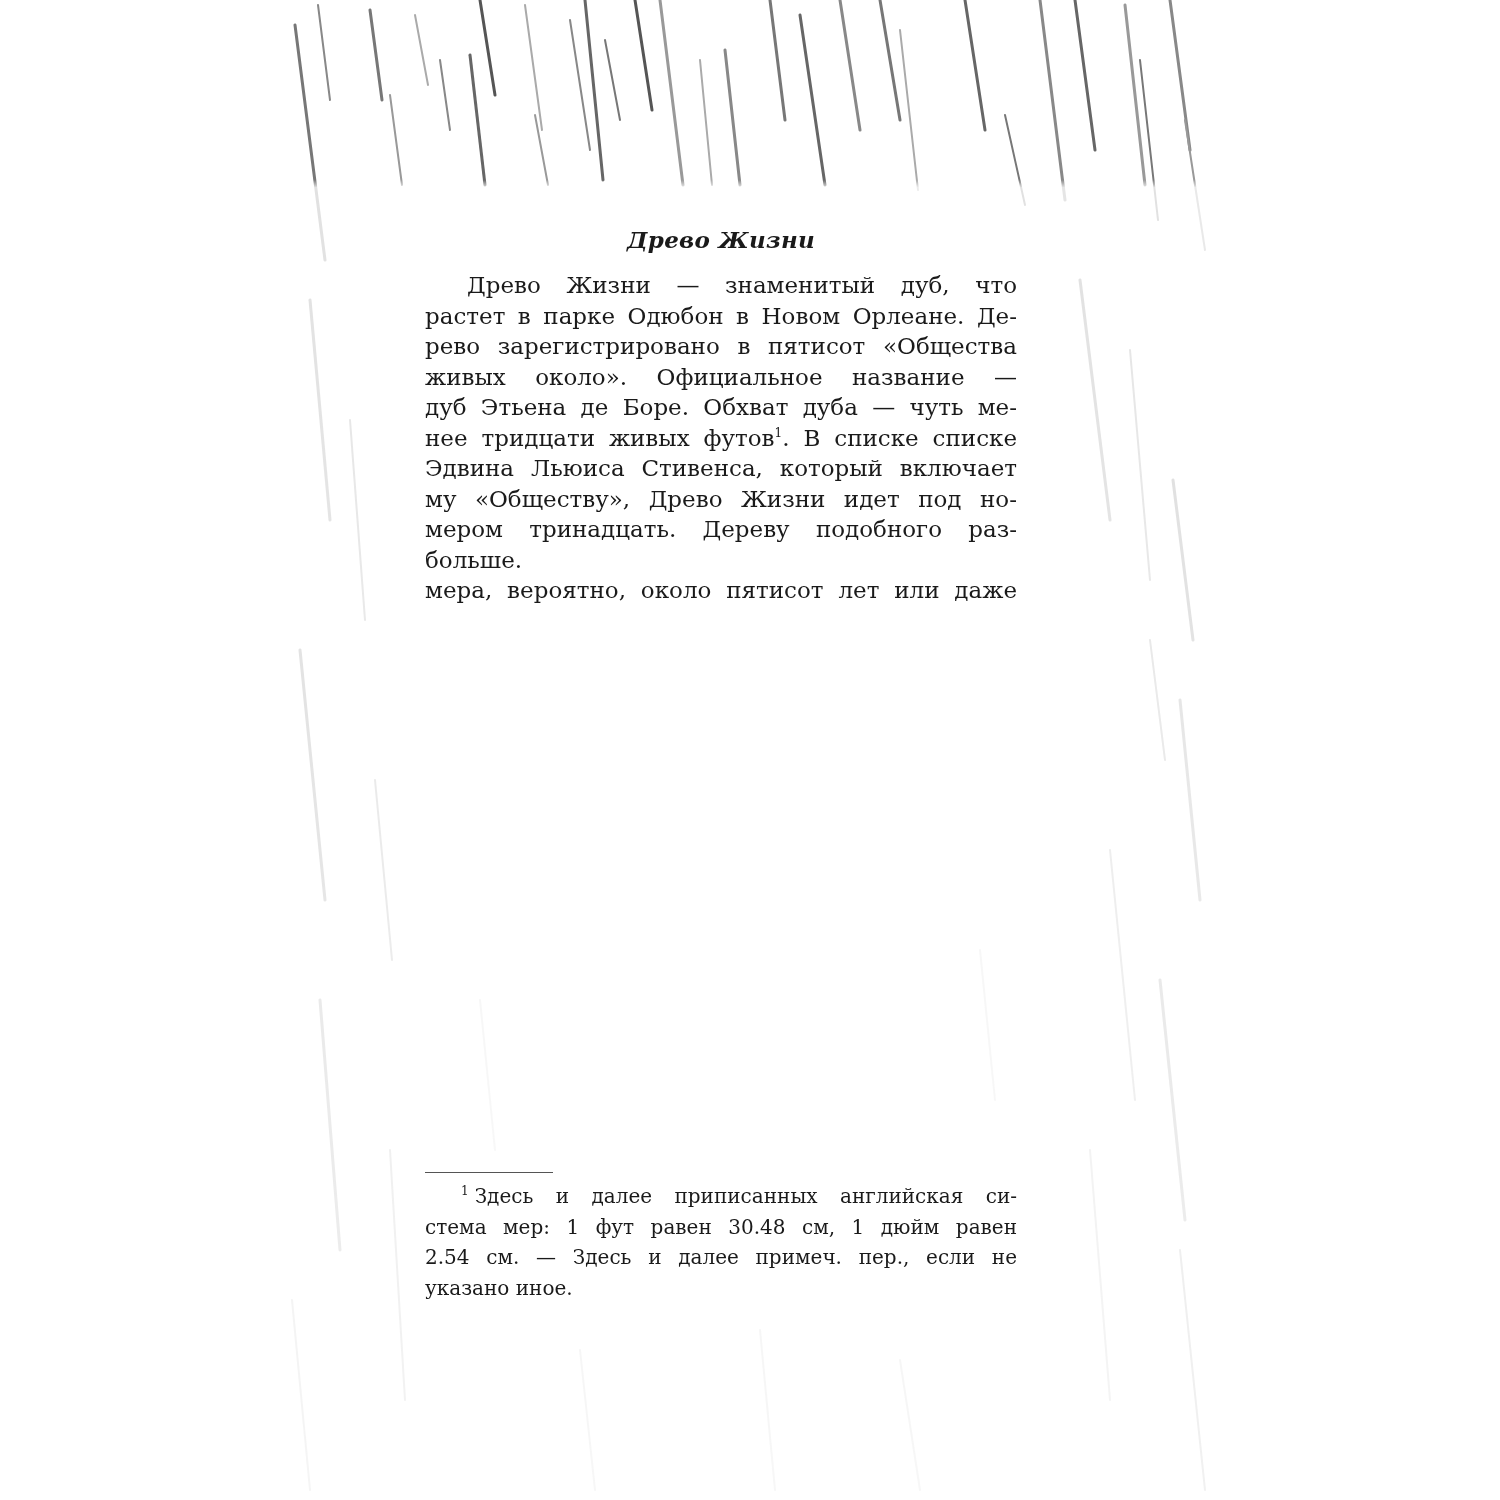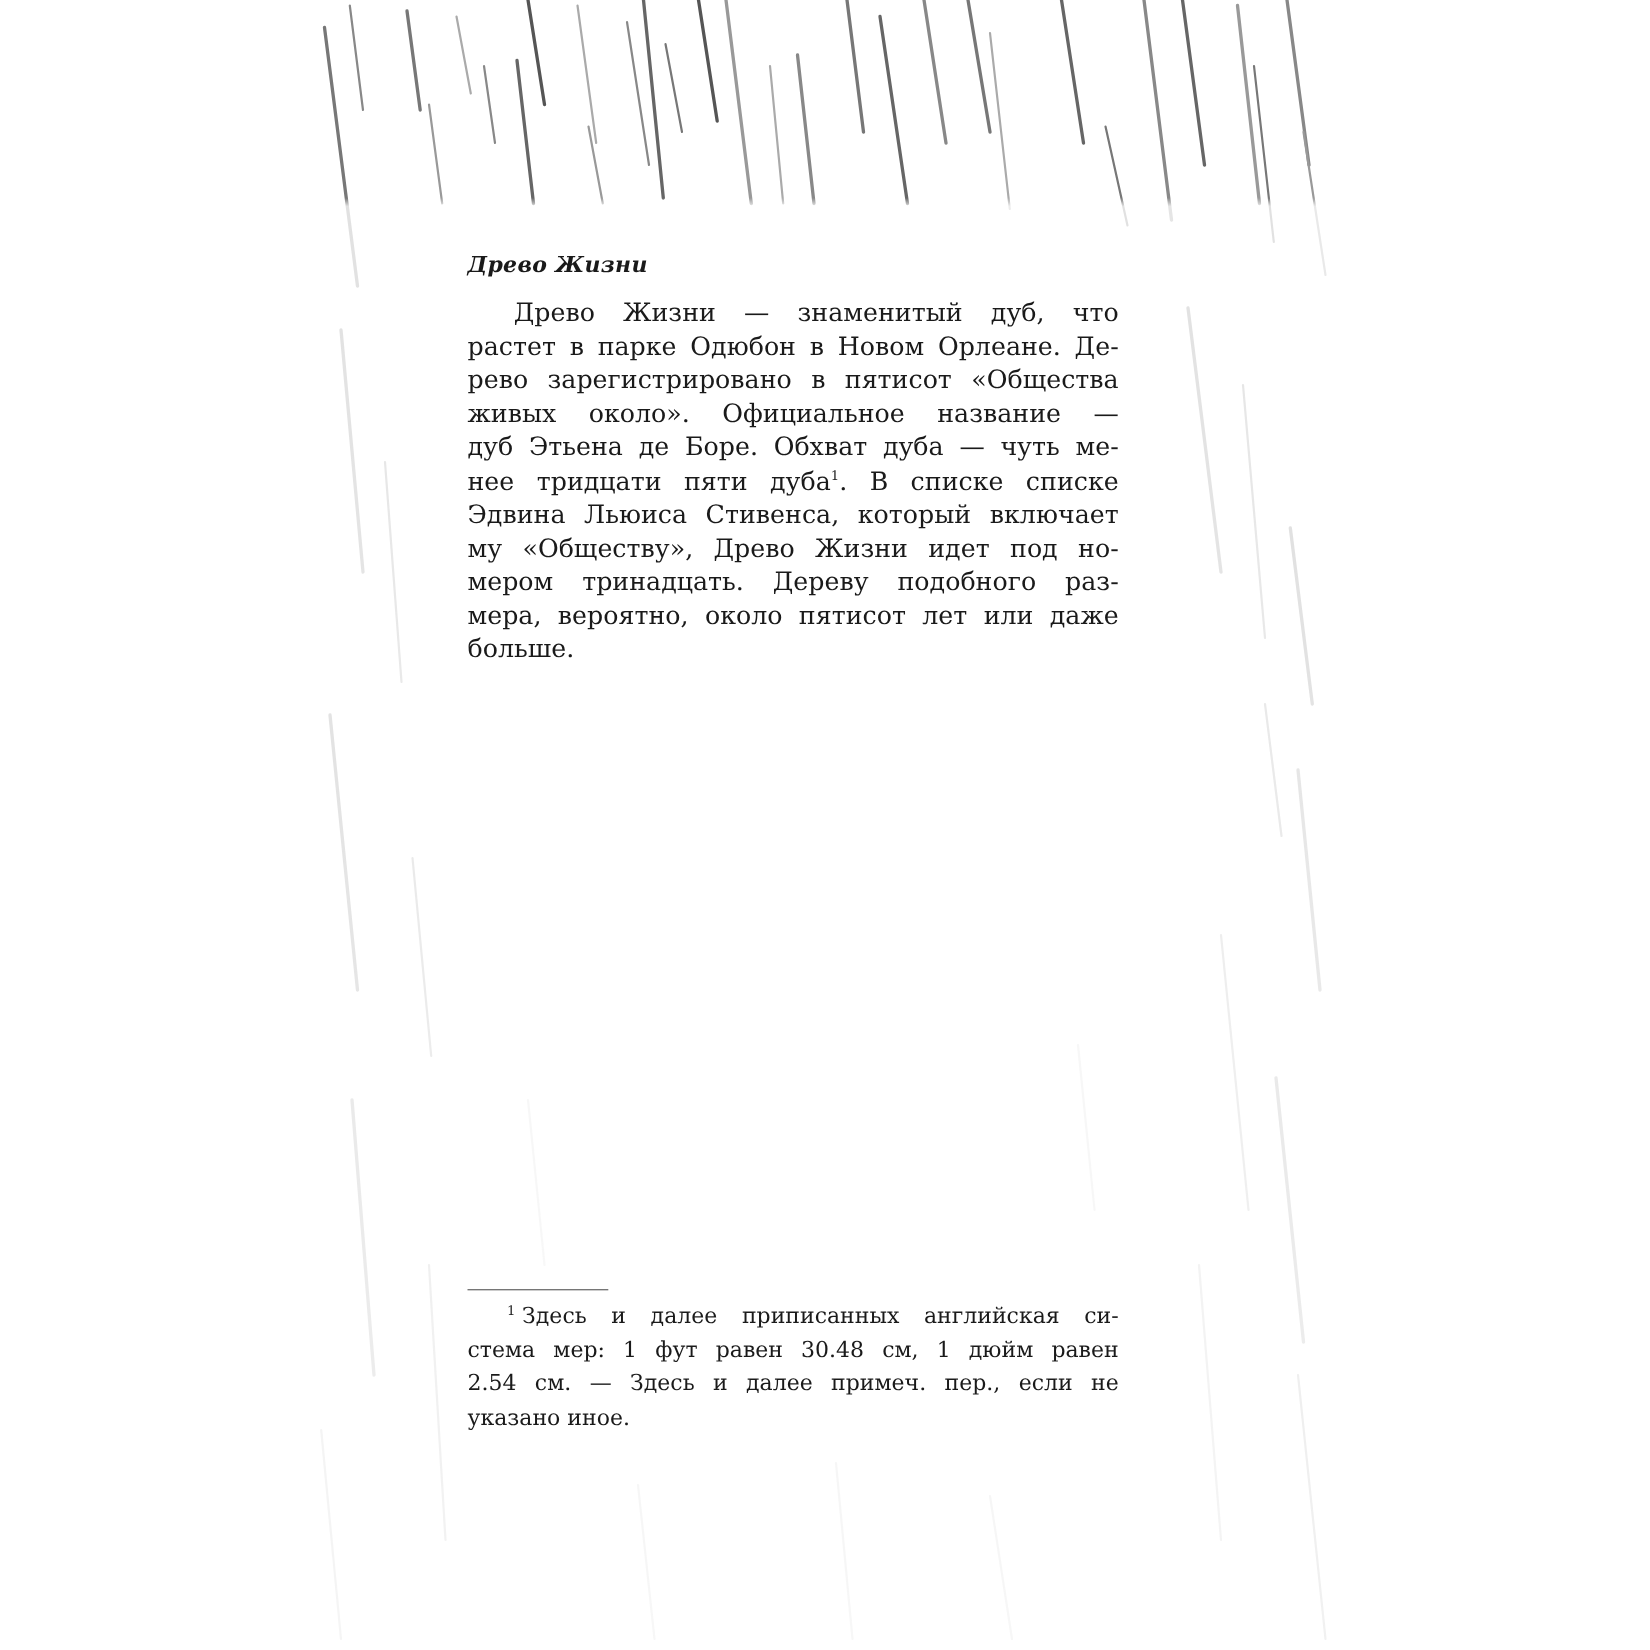--- a/index.html
+++ b/index.html
@@ -31,23 +31,24 @@
     }
     .text-block {
       position: absolute;
       left: 145px;
       top: 222px;
       width: 592px;
       font-family: "DejaVu Serif", "Liberation Serif", serif;
       color: #1a1a1a;
     }
     .chapter-title {
+      text-align: center;
       font-style: italic;
       font-weight: bold;
-      font-size: 20px;
+      font-size: 23px;
       line-height: 36px;
       margin: 0 0 12px 0;
       letter-spacing: 0.3px;
     }
     .body-para {
       margin: 0;
     }
     .line {
       display: block;
       font-size: 23px;
@@ -176,26 +177,26 @@
 
   <div class="text-block">
     <h2 class="chapter-title">Древо Жизни</h2>
 
     <p class="body-para">
       <span class="line first">Древо Жизни — знаменитый дуб, что</span>
       <span class="line">растет в парке Одюбон в Новом Орлеане. Де-</span>
       <span class="line">рево зарегистрировано в пятисот «Общества</span>
       <span class="line">живых около». Официальное название —</span>
       <span class="line">дуб Этьена де Боре. Обхват дуба — чуть ме-</span>
-      <span class="line"><span>нее тридцати пяти дуба</span><sup class="fnref">1</sup><span>. В списке списке</span></span>
+      <span class="line"><span>нее тридцати живых футов</span><sup class="fnref">1</sup><span>. В списке списке</span></span>
       <span class="line">Эдвина Льюиса Стивенса, который включает</span>
       <span class="line">му «Обществу», Древо Жизни идет под но-</span>
       <span class="line">мером тринадцать. Дереву подобного раз-</span>
+      <span class="line last">больше.</span>
       <span class="line">мера, вероятно, около пятисот лет или даже</span>
-      <span class="line last">больше.</span>
     </p>
   </div>
 
   <div class="footnote-rule"></div>
 
   <div class="footnote">
     <span class="fn-line first"><span class="fn-mark">1</span><span>Здесь и далее приписанных английская си-</span></span>
     <span class="fn-line">стема мер: 1 фут равен 30.48 см, 1 дюйм равен</span>
     <span class="fn-line"><span>2.54 см. — </span><span class="italic">Здесь и далее примеч. пер., если не</span></span>
     <span class="fn-line last italic">указано иное.</span>

